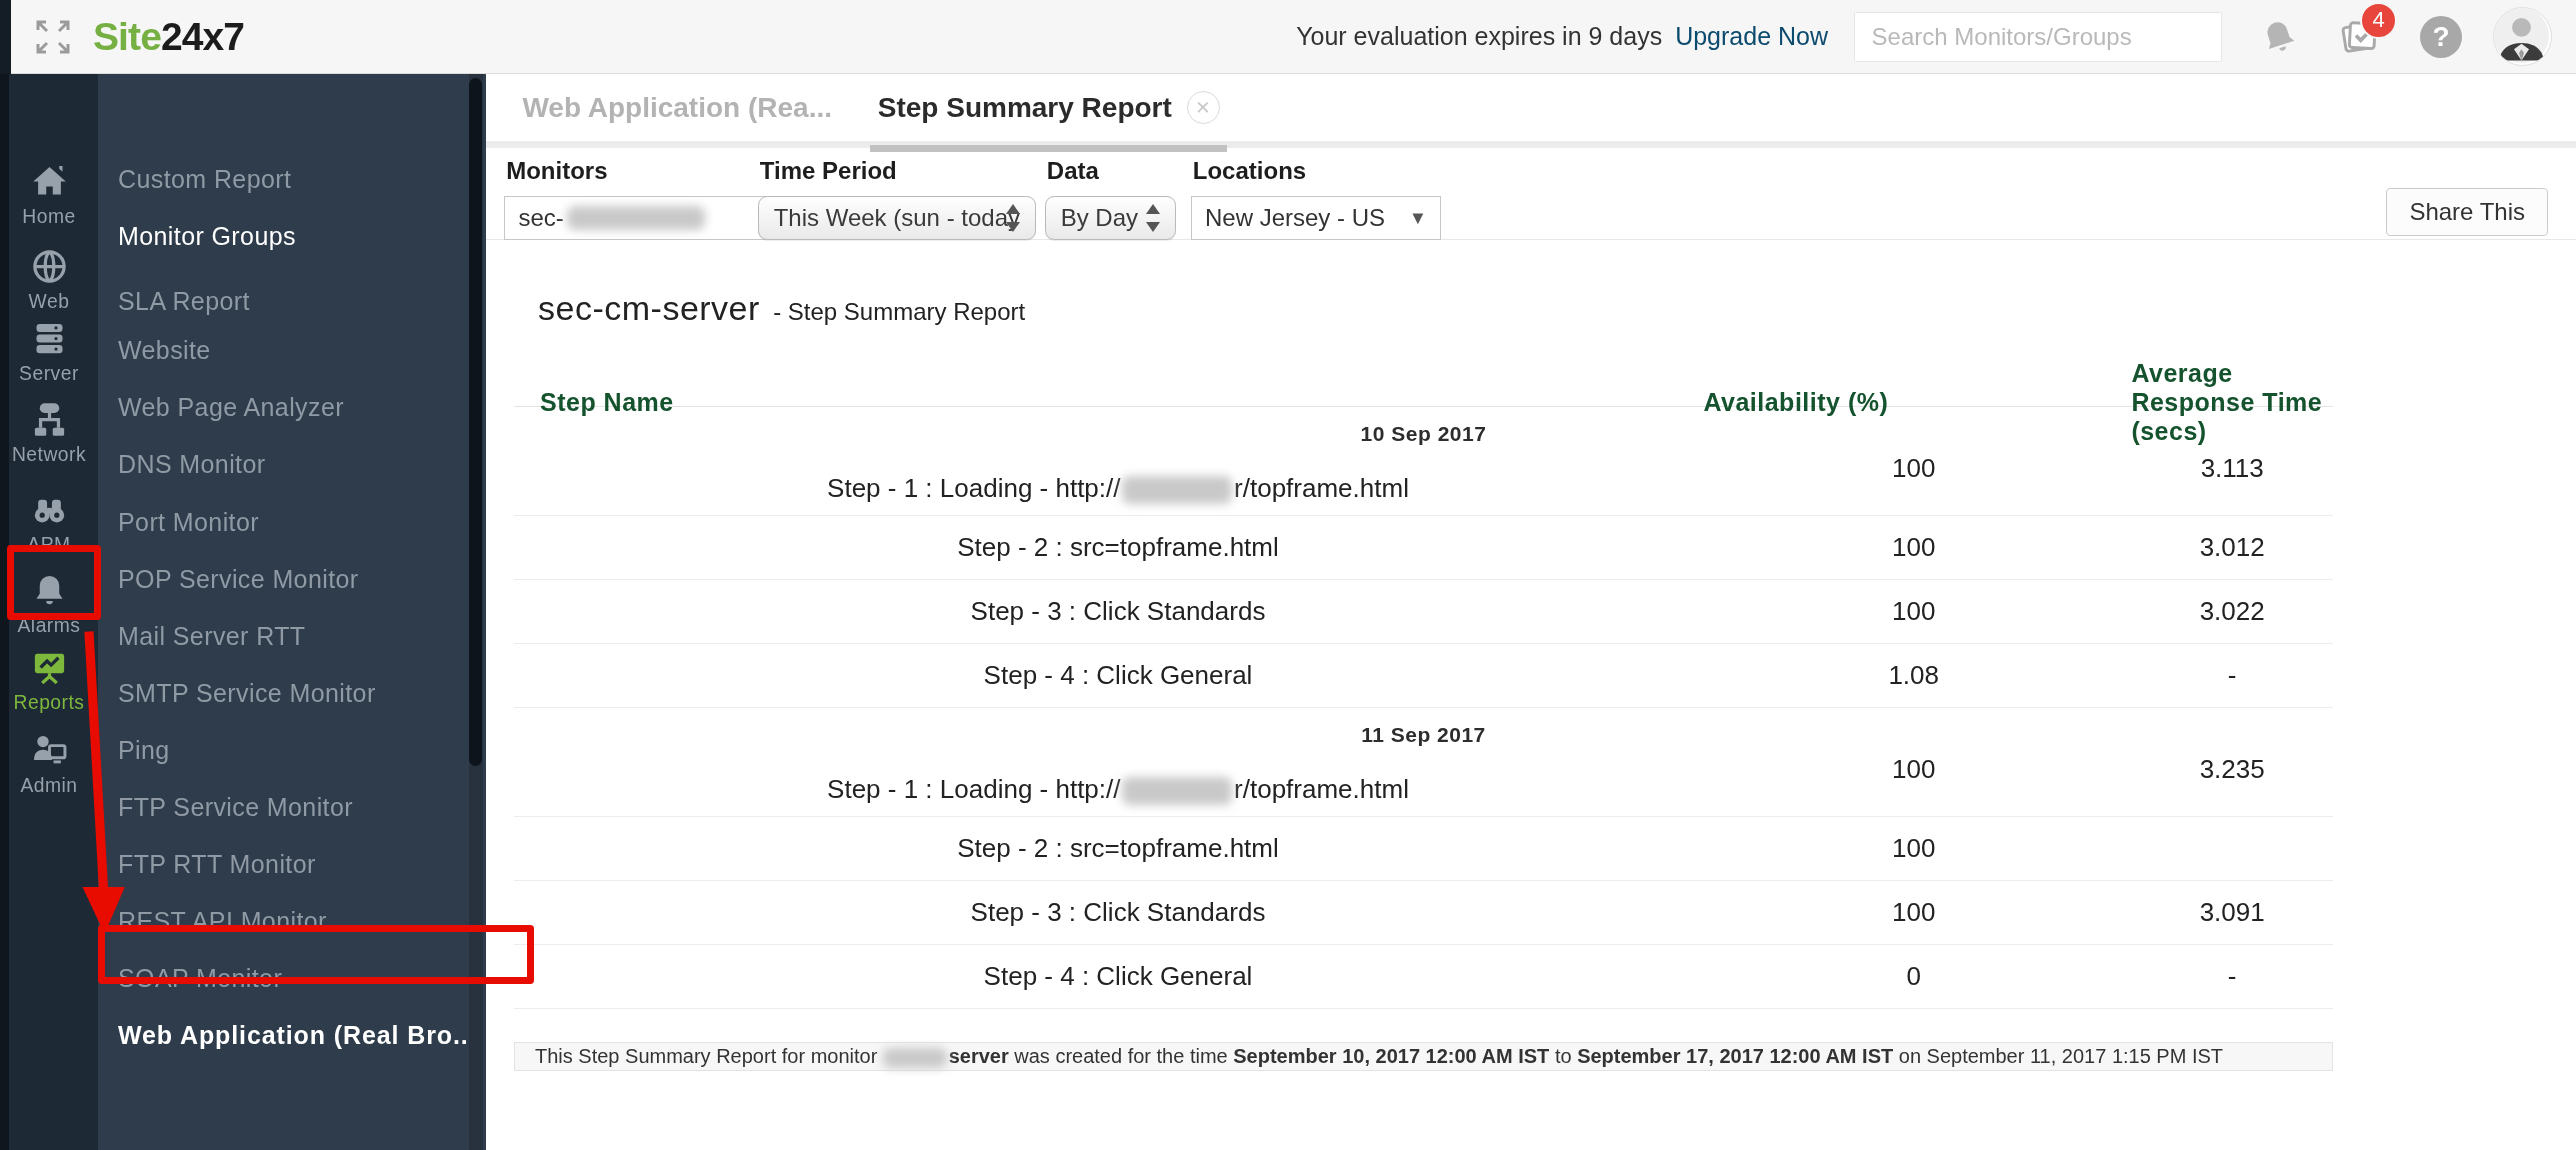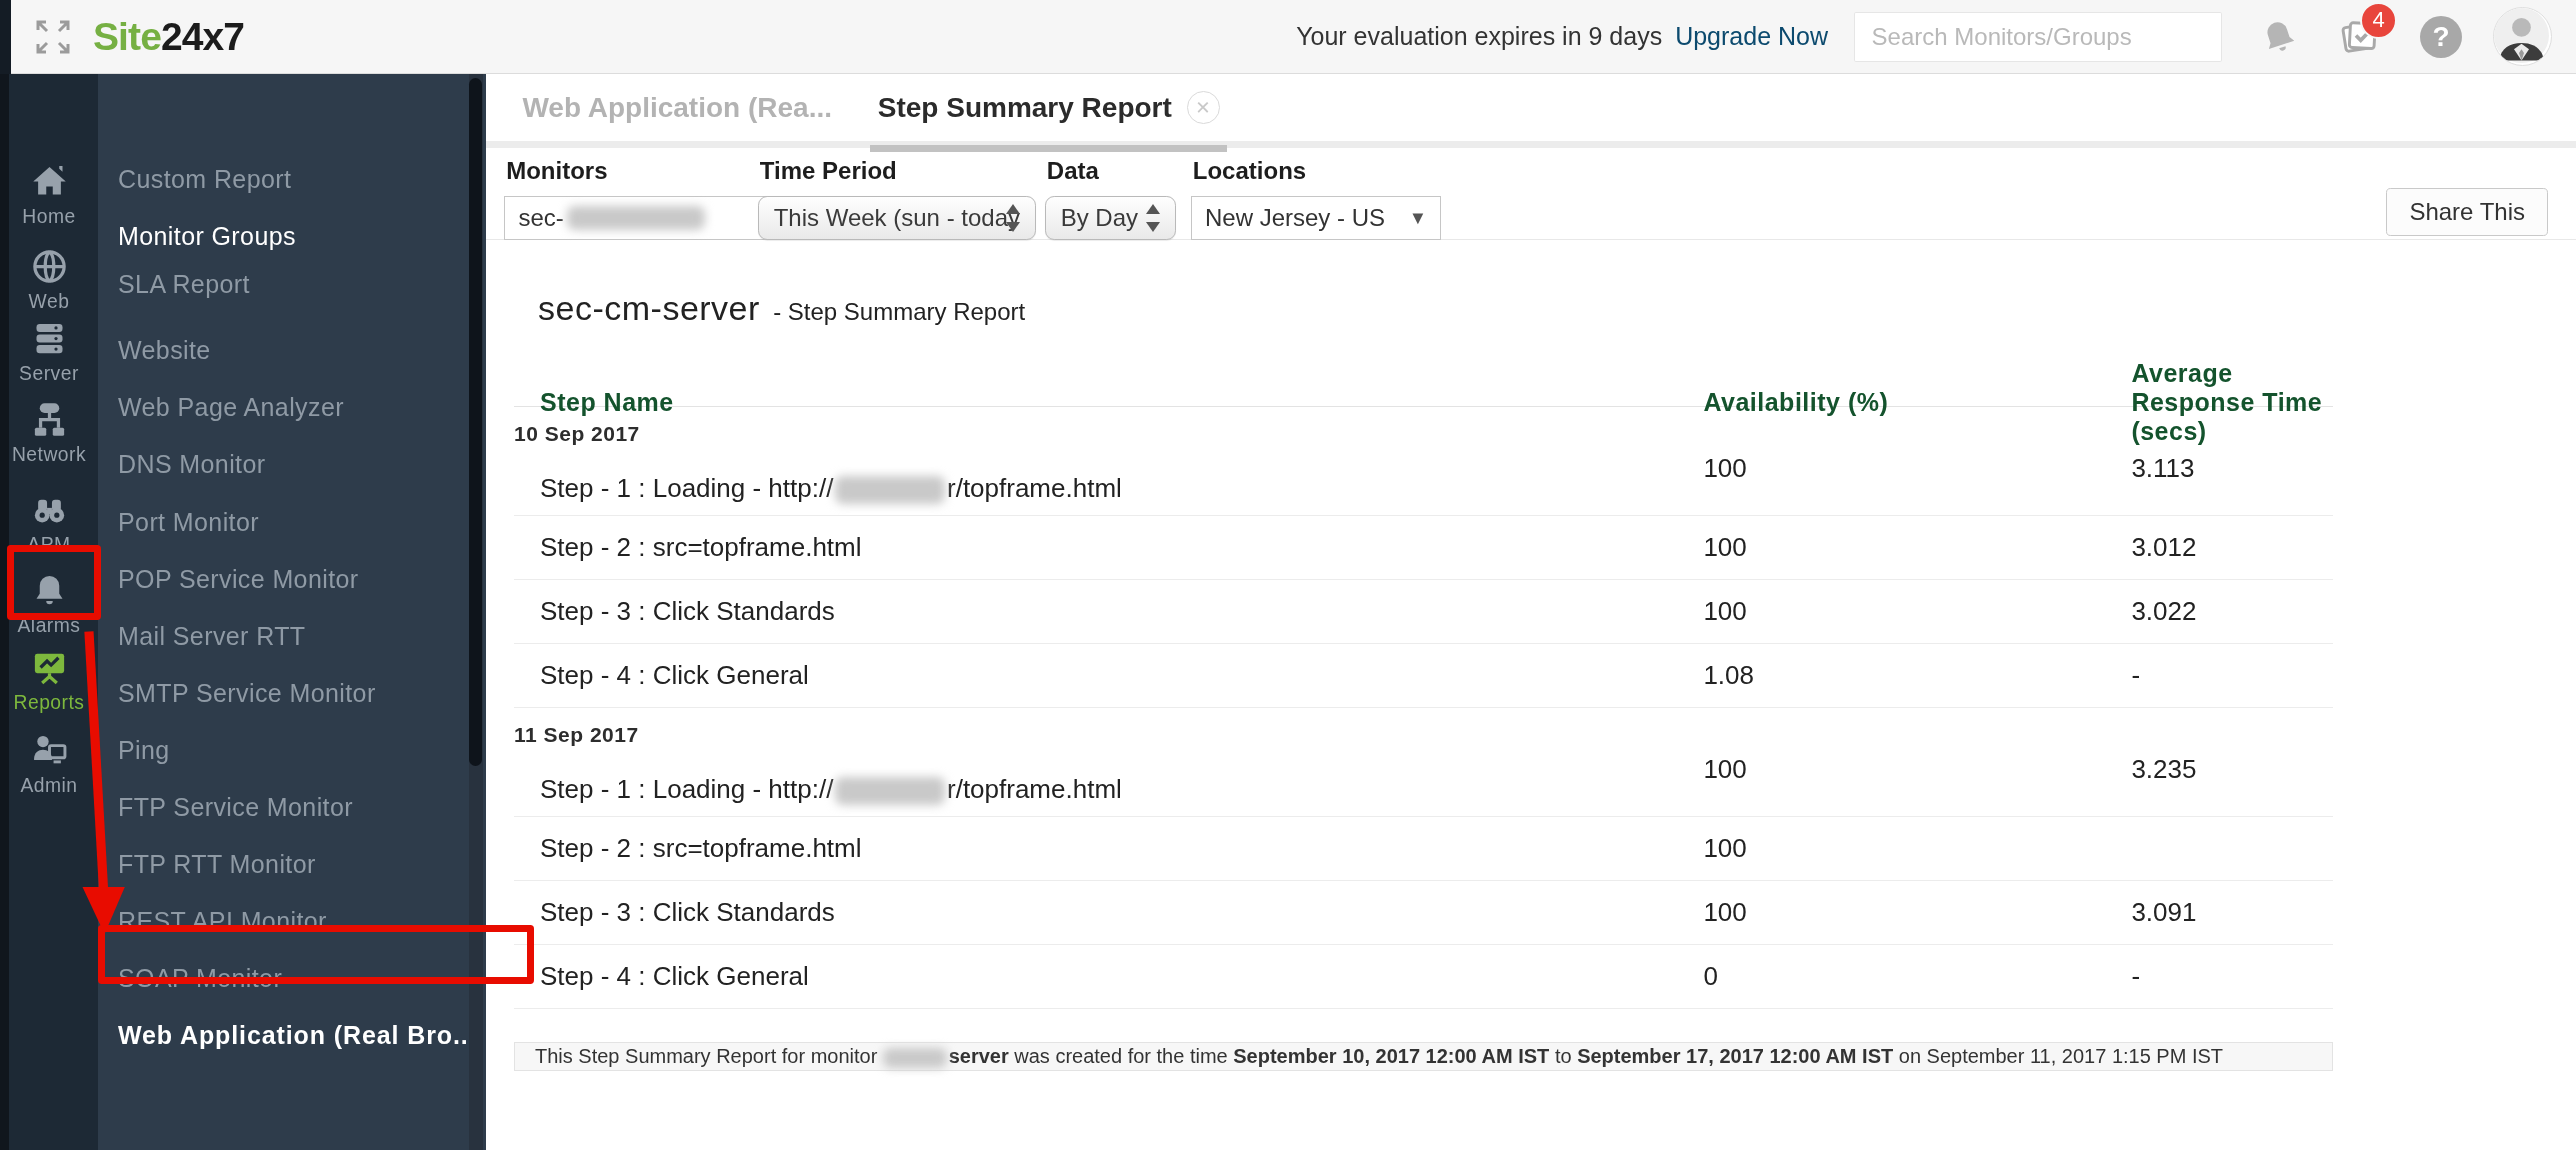--- a/index.html
+++ b/index.html
@@ -90,21 +90,21 @@
   .rtitle { margin:48px 0 0 24px; color:#222; }
   .rtitle .rt-name { font-size:34px; letter-spacing:0.5px; }
   .rtitle .rt-suffix { font-size:24px; margin-left:9.2px; }
 
   .tgrid { display:grid; grid-template-columns:1182px 428px 1fr; align-items:center; }
   .thead { margin-top:31px; height:48px; border-bottom:1.8px solid #e3e3e3; color:#14532d;
     font-size:25px; font-weight:bold; letter-spacing:0.5px; }
   .thead .h-name { padding-left:26px; }
   .thead .h-col  { padding-left:7.4px; }
 
-  .group { border-bottom:0.9px solid #ececec; }
+  .group { border-bottom:0.9px solid #ececec;text-align:center; }
   .gdate { padding:14.7px 0 7.4px 0; font-size:21px; font-weight:bold; color:#2d2d2d; letter-spacing:0.5px; }
   .trow { min-height:64px; font-size:26px; color:#222; }
   .trow .name { padding-left:26px; }
   .trow .val { padding-left:7.4px; }
   .trow.first { min-height:52px; align-items:start; }
   .trow.first .name { padding-top:20px; padding-bottom:11px; }
   .trow + .trow { border-top:0.9px solid #ececec; }
 
   .redact { display:inline-block; background:#c9c9c9; border-radius:7.4px; filter:blur(4.6px);
     vertical-align:middle; height:28px; }
@@ -239,21 +239,21 @@
         <rect x="12" y="9" width="9.5" height="7.5" rx="1" fill="none" stroke="currentColor" stroke-width="1.8"></rect>
         <path d="M14.5 19h4.5" stroke="currentColor" stroke-width="1.8"></path>
       </svg>
       <span class="rail-label">Admin</span>
     </div>
   </nav>
 
   <aside class="sidebar">
     <div class="sb-item" style="top:77px">Custom Report</div>
     <div class="sb-item bright" style="top:134px">Monitor Groups</div>
-    <div class="sb-item" style="top:182px">SLA Report</div>
+    <div class="sb-item" style="top:199px">SLA Report</div>
     <div class="sb-item" style="top:248px">Website</div>
     <div class="sb-item" style="top:305px">Web Page Analyzer</div>
     <div class="sb-item" style="top:362px">DNS Monitor</div>
     <div class="sb-item" style="top:420px">Port Monitor</div>
     <div class="sb-item" style="top:477px">POP Service Monitor</div>
     <div class="sb-item" style="top:534px">Mail Server RTT</div>
     <div class="sb-item" style="top:591px">SMTP Service Monitor</div>
     <div class="sb-item" style="top:648px">Ping</div>
     <div class="sb-item" style="top:705px">FTP Service Monitor</div>
     <div class="sb-item" style="top:762px">FTP RTT Monitor</div>

